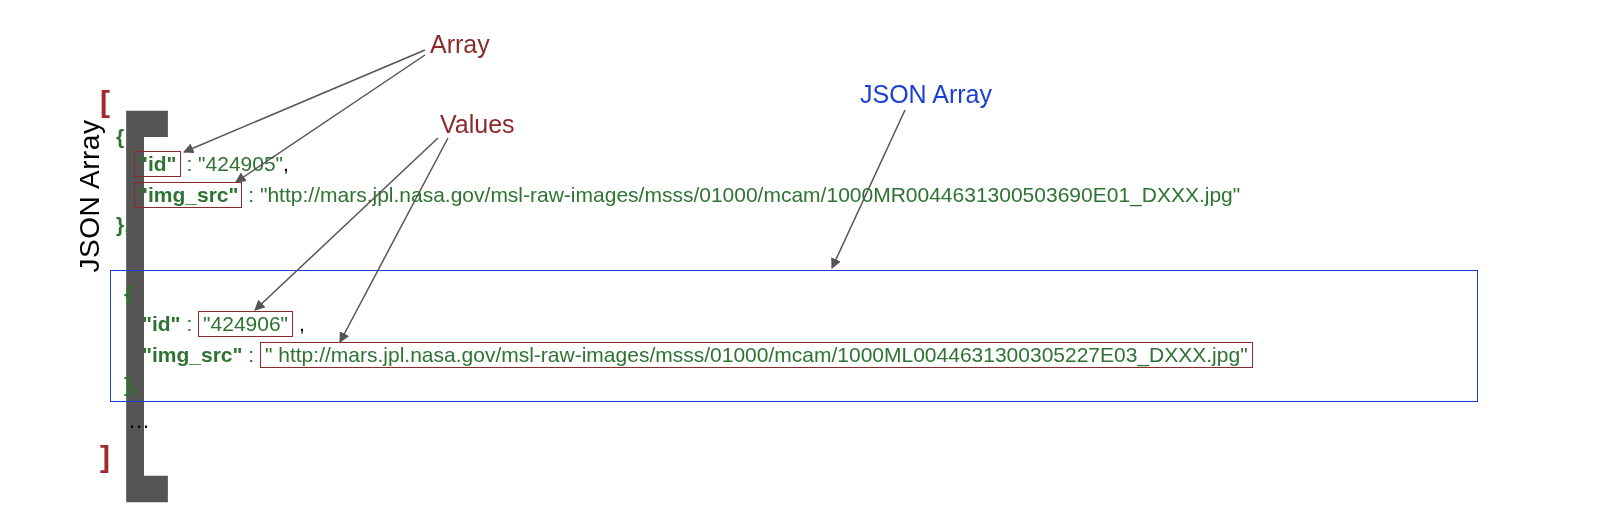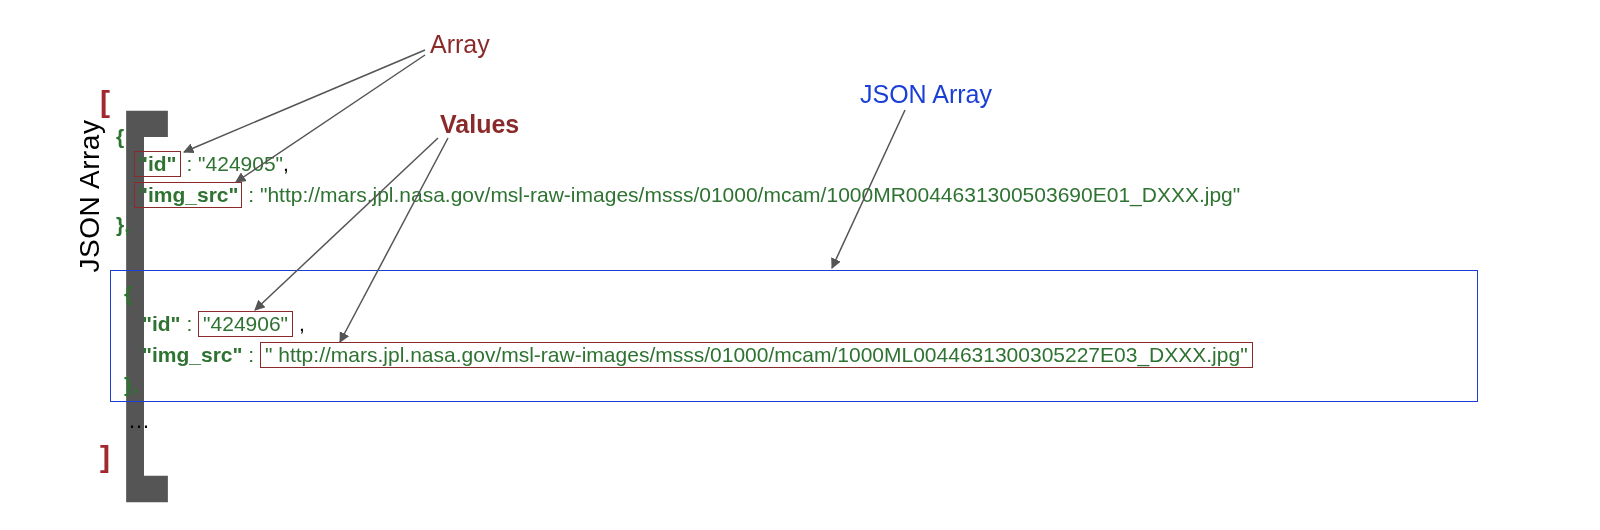--- a/index.html
+++ b/index.html
@@ -72,21 +72,21 @@
   .punct { color: #2e7331; }
   .comma { color: #000; }
   .dots  { color: #000; font-size: 22px; }
 
   
   .anno {
     position: absolute;
     font-size: 25px;
   }
   .anno.keys   { color: #8b2a2a; }
-  .anno.values { color: #8b2a2a; font-weight: bold; }
+  .anno.values { color: #8b2a2a; }
   .anno.obj    { color: #1a3fd6; }
 
   
   .obj-box {
     position: absolute;
     border: 1.5px solid #1a3fd6;
   }
 
   
   svg.overlay {

